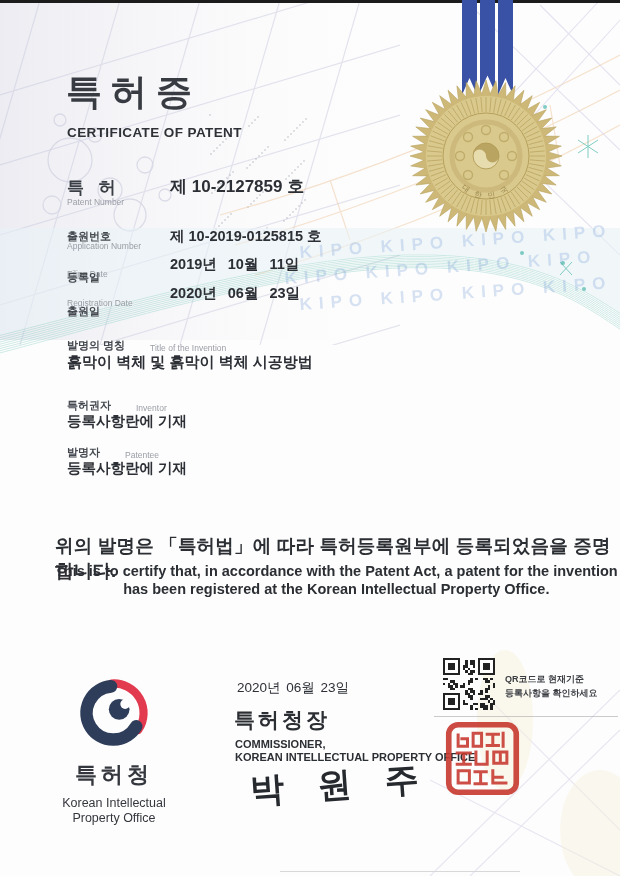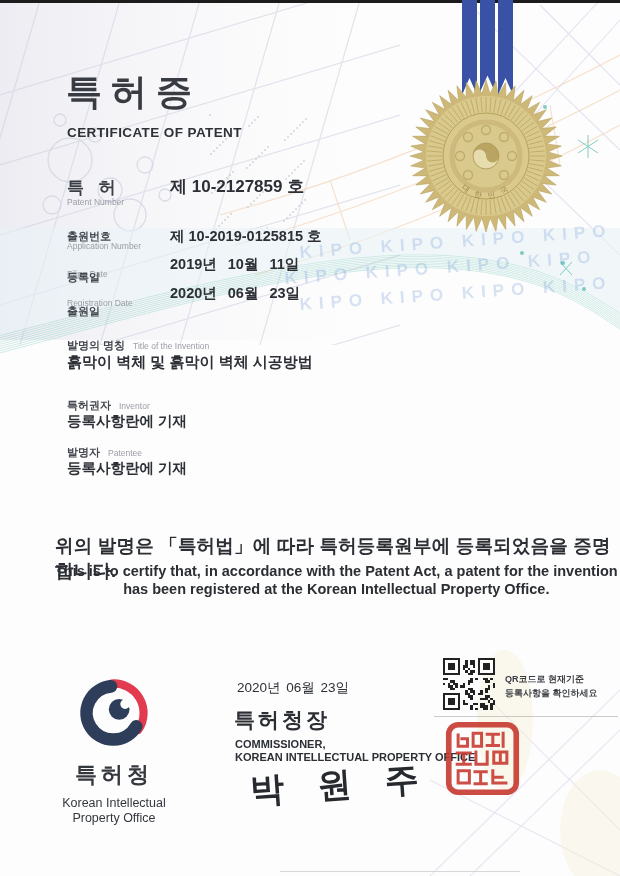--- a/index.html
+++ b/index.html
@@ -25,21 +25,21 @@
   .val-md{font-size:14.5px;font-weight:bold;color:#2c2f35;}
   .val-date{word-spacing:7px;}
   #f-patent-ko{left:67px;top:176px;}  #f-patent-en{left:67px;top:197px;}
   #f-patent-val{left:170px;top:175px;}
   #f-app-ko{left:67px;top:229px;}     #f-app-en{left:67px;top:241px;}
   #f-app-val{left:170px;top:227px;}
   #f-fil-ko{left:67px;top:257px;margin-top:47px;}     #f-fil-en{left:67px;top:269px;}
   #f-fil-val{left:170px;top:255px;}
   #f-reg-ko{left:67px;top:270px;text-align:center;}     #f-reg-en{left:67px;top:298px;}
   #f-reg-val{left:170px;top:284px;}
-  .lab-row{display:flex;align-items:center;gap:8px;}
+  .lab-row{display:flex;align-items:flex-end;gap:25px;}
   #inv-labels{left:67px;top:338px;}   #inv-val{left:67px;top:353px;font-size:15px;}
   #pat-labels{left:67px;top:398px;}   #pat-val{left:67px;top:412px;}
   #ivt-labels{left:67px;top:445px;}   #ivt-val{left:67px;top:459px;}
   
   #stmt-ko{left:55px;top:533px;font-size:18.5px;font-weight:bold;color:#2b2e33;letter-spacing:.2px;}
   #stmt-en{left:55px;top:563px;font-size:14.5px;font-weight:bold;color:#2b2e33;line-height:17.5px;text-align:center;}
   
   #issue-date{left:237px;top:679px;font-size:13.5px;color:#2d3036;word-spacing:2px;}
   #comm-ko{left:234px;top:706px;font-size:21px;font-weight:bold;letter-spacing:3px;color:#2b2e33;}
   #comm-en1{left:235px;top:738px;font-size:11px;font-weight:bold;color:#2b2e33;}

